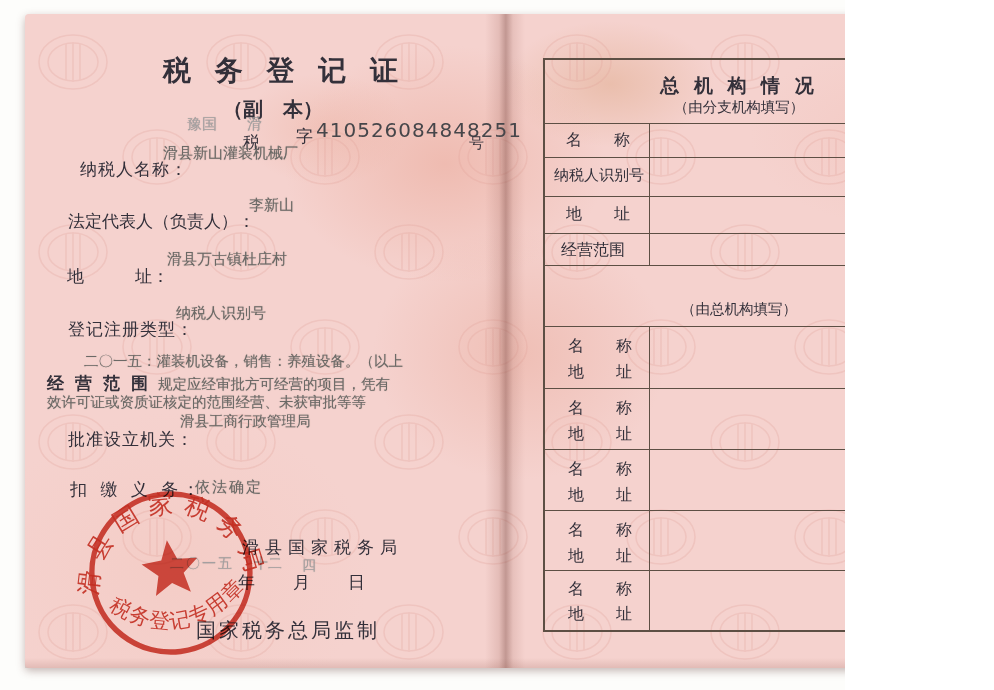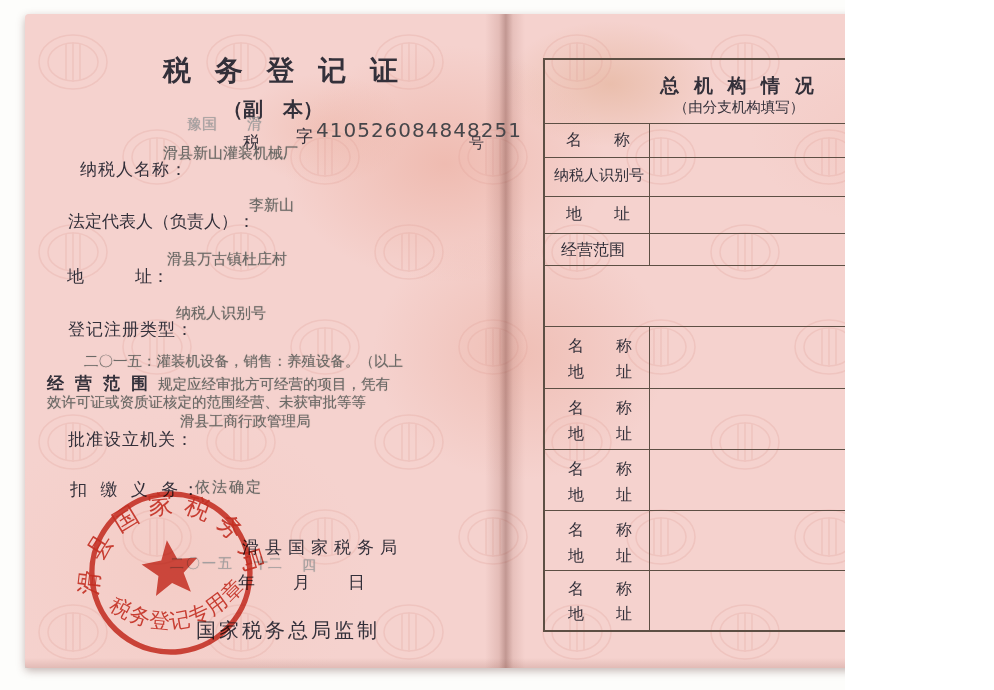--- a/index.html
+++ b/index.html
@@ -153,20 +153,21 @@
         <div class="vline" style="left:104px;top:266px;height:304px;"></div>
 
         <div class="tcell center" style="top:13px;font-size:19px;font-weight:bold;letter-spacing:4px;">总 机 构 情 况</div>
         <div class="tcell center" style="top:38px;font-size:14.5px;">（由分支机构填写）</div>
 
         <div class="tcell" style="left:21px;top:70px;font-size:16px;">名　　称</div>
         <div class="tcell" style="left:9px;top:106px;font-size:15px;text-align:center;">纳税人识别号</div>
         <div class="tcell" style="left:21px;top:144px;font-size:16px;">地　　址</div>
         <div class="tcell" style="left:16px;top:180px;font-size:16px;">经营范围</div>
 
+        <div class="tcell center" style="top:240px;font-size:14.5px;">（由总机构填写）</div>
 
         <div class="tcell" style="left:23px;top:276px;font-size:16px;">名　　称</div>
         <div class="tcell" style="left:23px;top:302px;font-size:16px;">地　　址</div>
 
         <div class="tcell" style="left:23px;top:338px;font-size:16px;">名　　称</div>
         <div class="tcell" style="left:23px;top:364px;font-size:16px;">地　　址</div>
 
         <div class="tcell" style="left:23px;top:399px;font-size:16px;">名　　称</div>
         <div class="tcell" style="left:23px;top:425px;font-size:16px;">地　　址</div>
 

